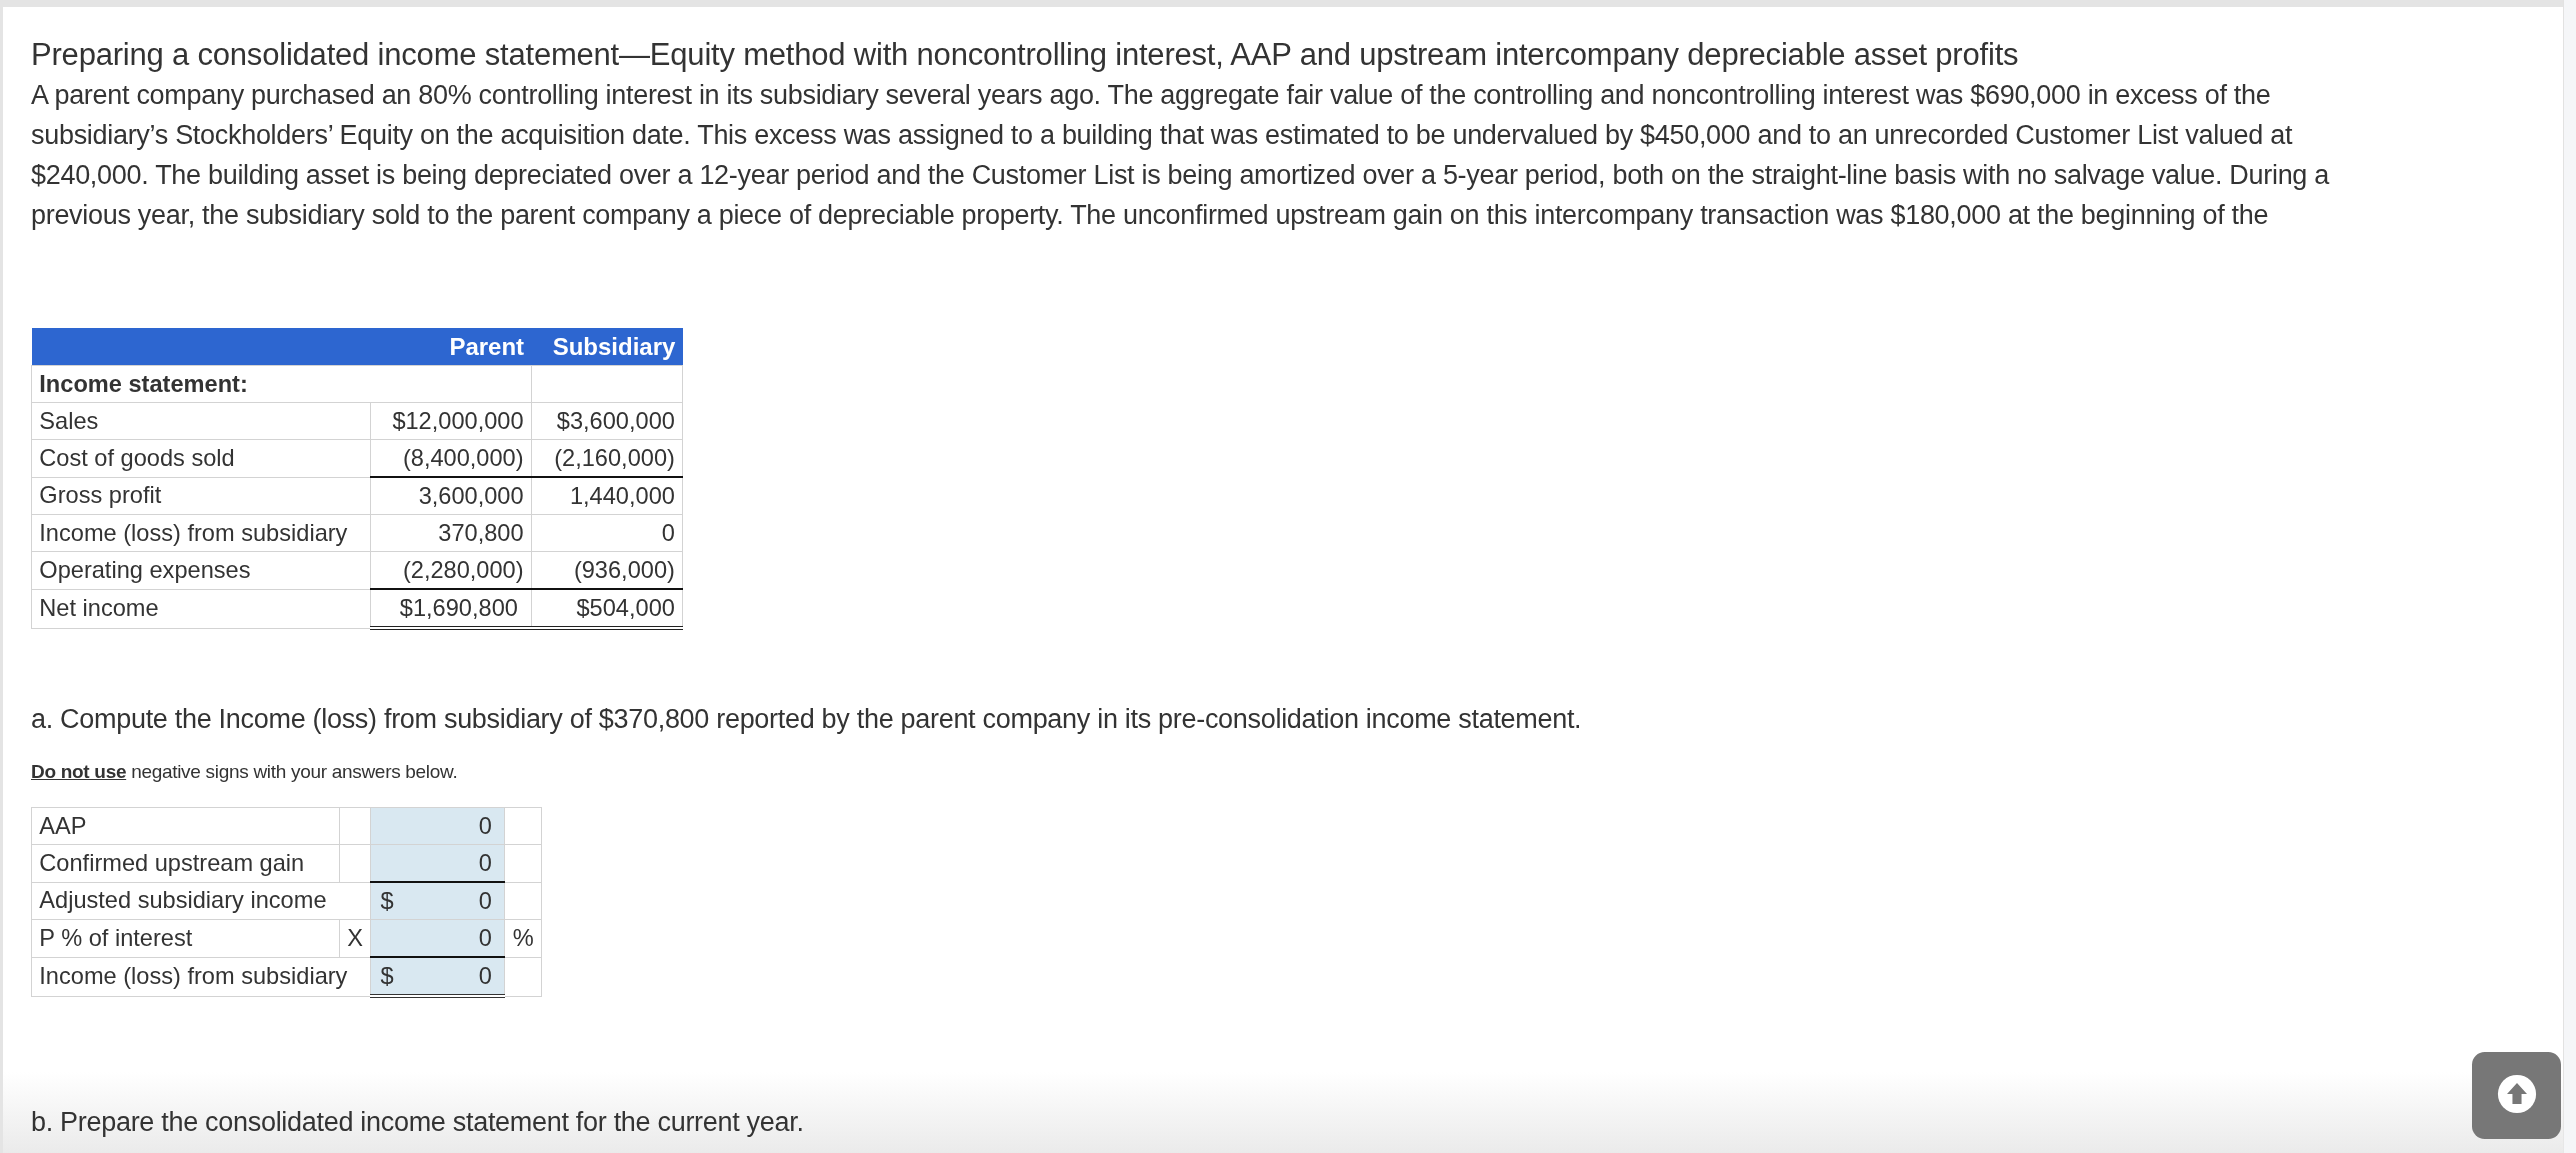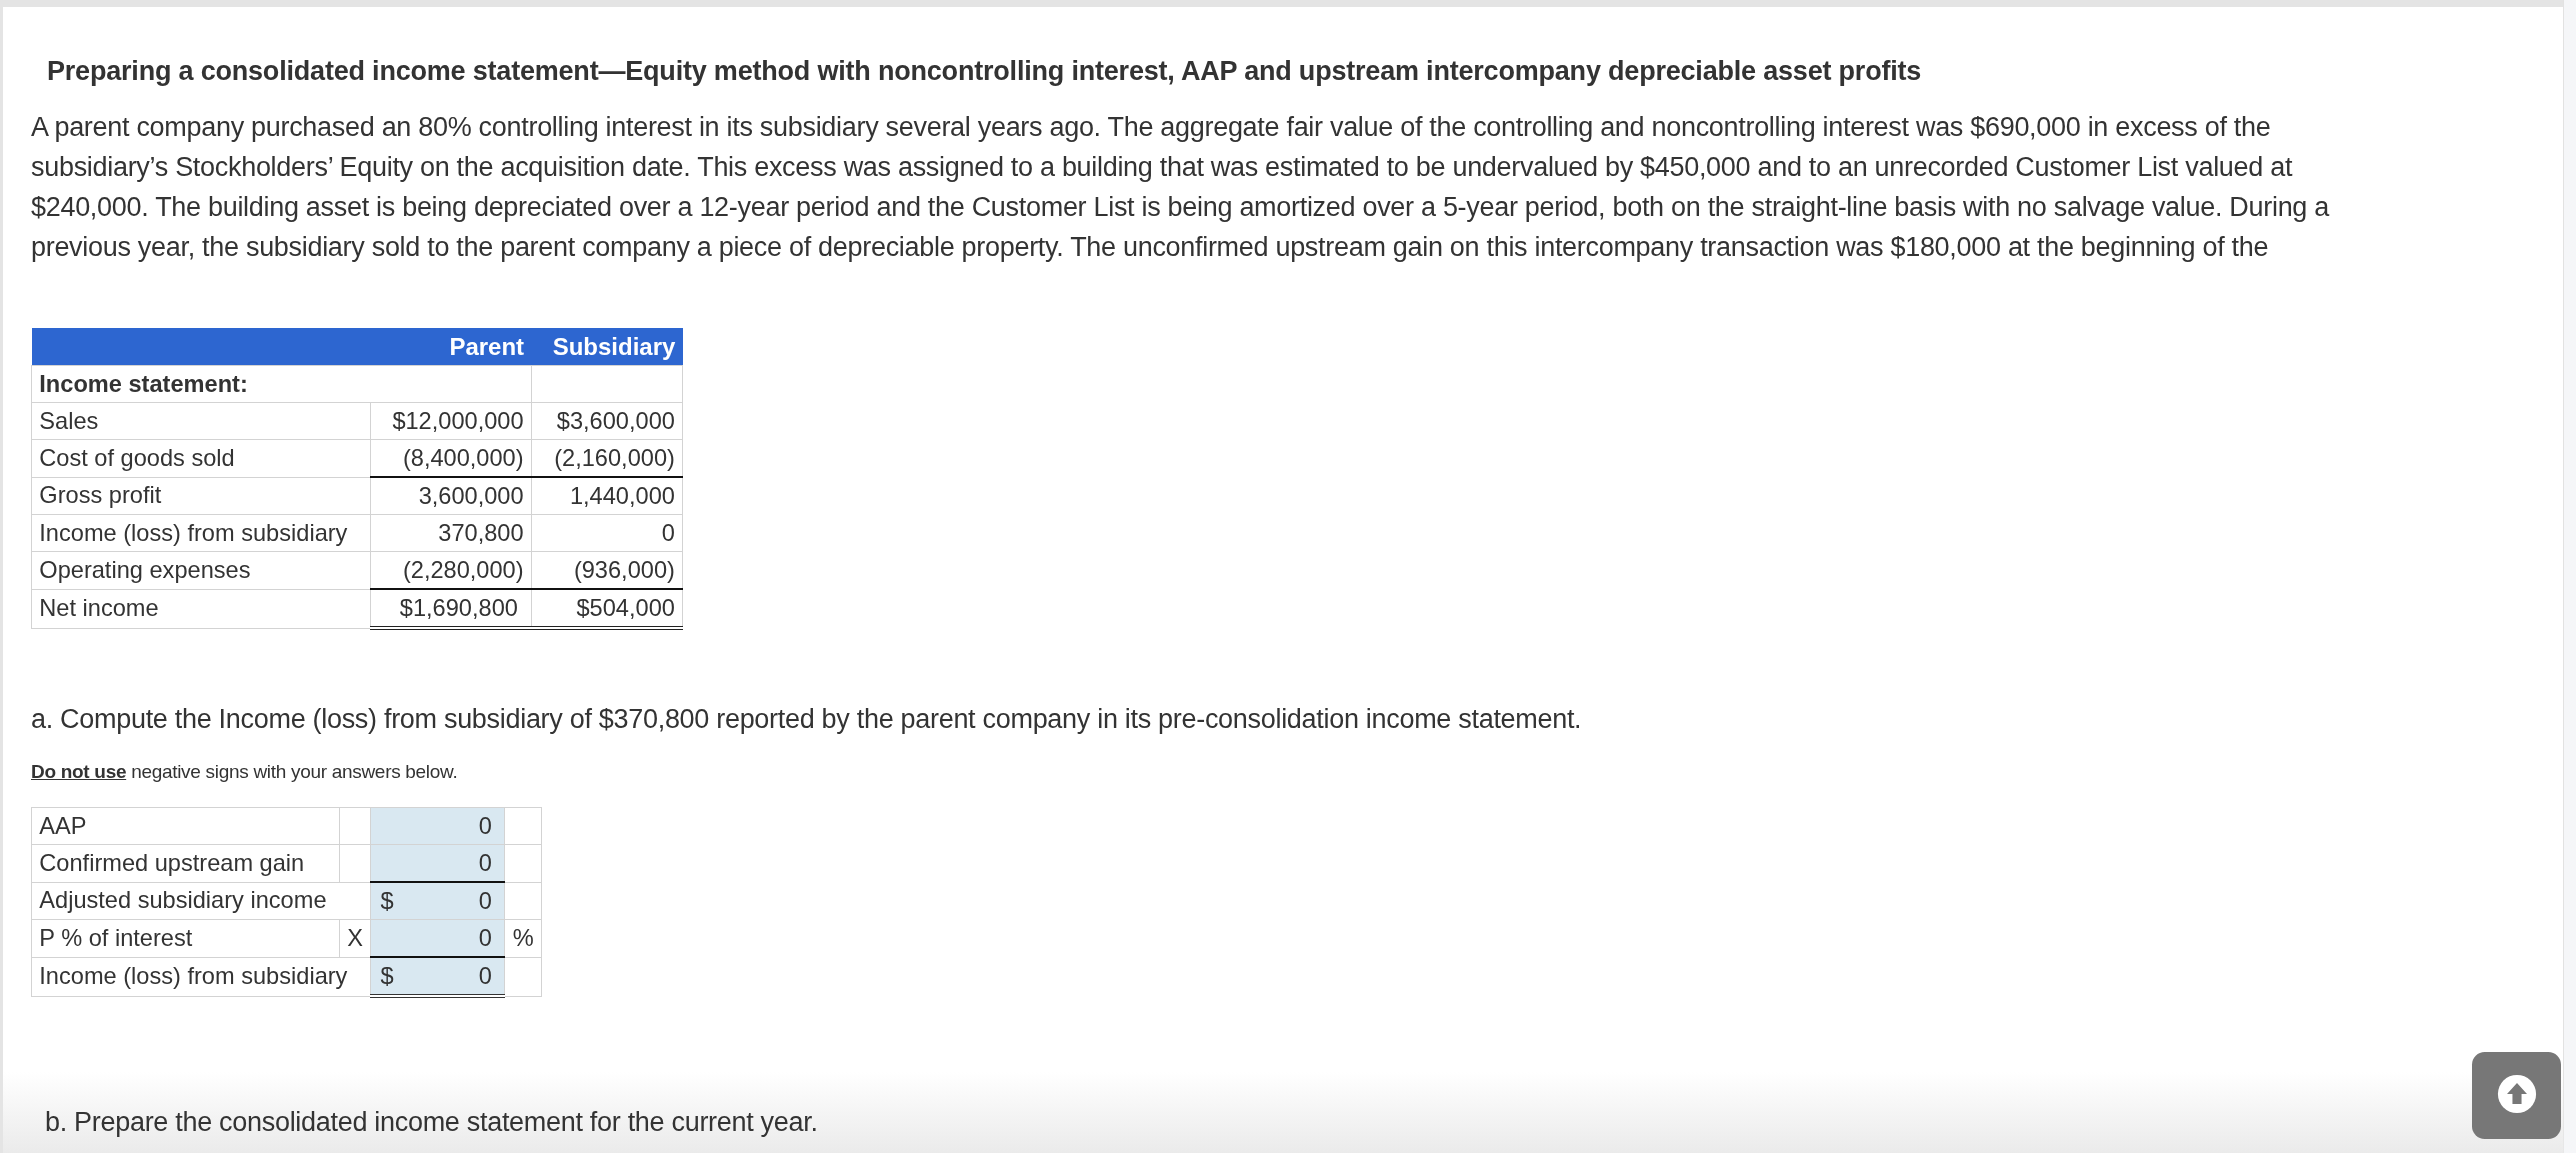--- a/index.html
+++ b/index.html
@@ -6,21 +6,21 @@
   body {
     width:2576px; height:1154px; overflow:hidden; position:relative;
     background:#ffffff;
     font-family:"Liberation Sans", "DejaVu Sans", sans-serif;
     color:#333333;
   }
   .topbar { position:absolute; left:0; top:0; width:2576px; height:7.3px; background:#e4e4e4; }
   .leftbar { position:absolute; left:0; top:0; width:2.7px; height:1154px; background:#e4e4e4; }
   .rightstrip { position:absolute; left:2563px; top:0; width:12.7px; height:1154px; background:#f5f6f8; border-left:1.8px solid #e2e2e2; box-sizing:border-box; }
   .content { position:absolute; left:31px; top:35px; width:2507px; }
-  .title { font-weight:bold; font-size:27px; line-height:40px; margin:16px; letter-spacing:-0.2px; }
+  .title { font-weight:normal; font-size:31px; line-height:40px; margin:0; letter-spacing:-0.2px; }
   .para { font-size:27px; line-height:40px; margin:0; letter-spacing:-0.3px; }
 
   table { border-collapse:collapse; }
   .main-table { position:absolute; left:31px; top:328px; font-size:23.6px; }
   .main-table th { background:#2d66d0; color:#ffffff; font-weight:bold; height:37px; padding:0 7.3px; text-align:right; font-size:24px; }
   .main-table td { border:1.8px solid #d3d3d3; height:36px; padding:0 7.3px; white-space:nowrap; }
   .main-table td.lbl { width:323px; text-align:left; }
   .main-table td.p { width:134px; text-align:right; }
   .main-table td.s { width:124px; text-align:right; }
   .main-table td.sec { font-weight:bold; }
@@ -40,21 +40,21 @@
   .ans-table td.trail { width:20px; text-align:left; }
   .ans-table td.inp-ul { border-bottom:2.7px solid #111111; }
   .ans-table td.inp-dul { border-bottom:4.5px double #333333; }
   .inp .cur { position:absolute; left:9px; top:5.4px; }
   .inp input {
     width:100%; height:36px; box-sizing:border-box; border:none; background:transparent;
     text-align:right; padding-right:12.7px; font-size:23.6px; color:#333333;
     font-family:"Liberation Sans", "DejaVu Sans", sans-serif;
   }
 
-  .partb { position:absolute; left:45px; top:1102px; font-size:27px; line-height:40px; letter-spacing:-0.3px; }
+  .partb { position:absolute; left:31px; top:1102px; font-size:27px; line-height:40px; letter-spacing:-0.3px; }
   .shadow { position:absolute; left:2.7px; top:1072px; width:2561px; height:82px;
     background:linear-gradient(to bottom, rgba(235,235,235,0) 0%, rgba(232,232,232,0.9) 100%);
     pointer-events:none; }
   .scroll-top { position:absolute; left:2472px; top:1052px; width:89px; height:87px; background:#777777; border-radius:12.7px; display:flex; align-items:center; justify-content:center; cursor:pointer; }
 </style>
 </head>
 <body>
 
 <div class="topbar"></div>
 <div class="leftbar"></div>

